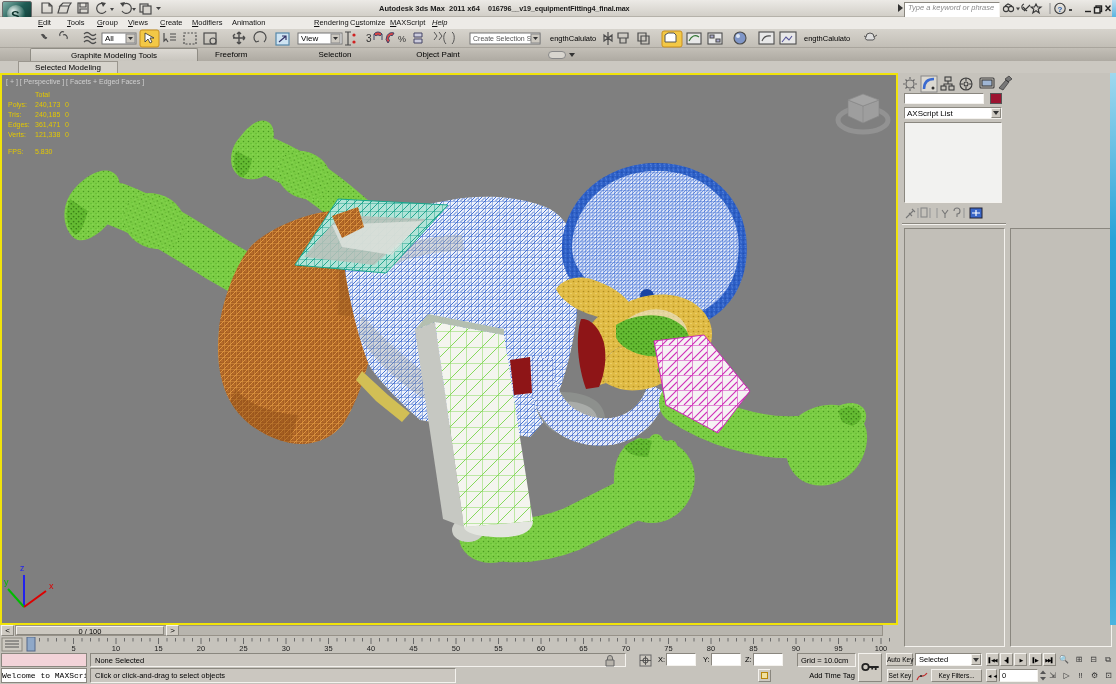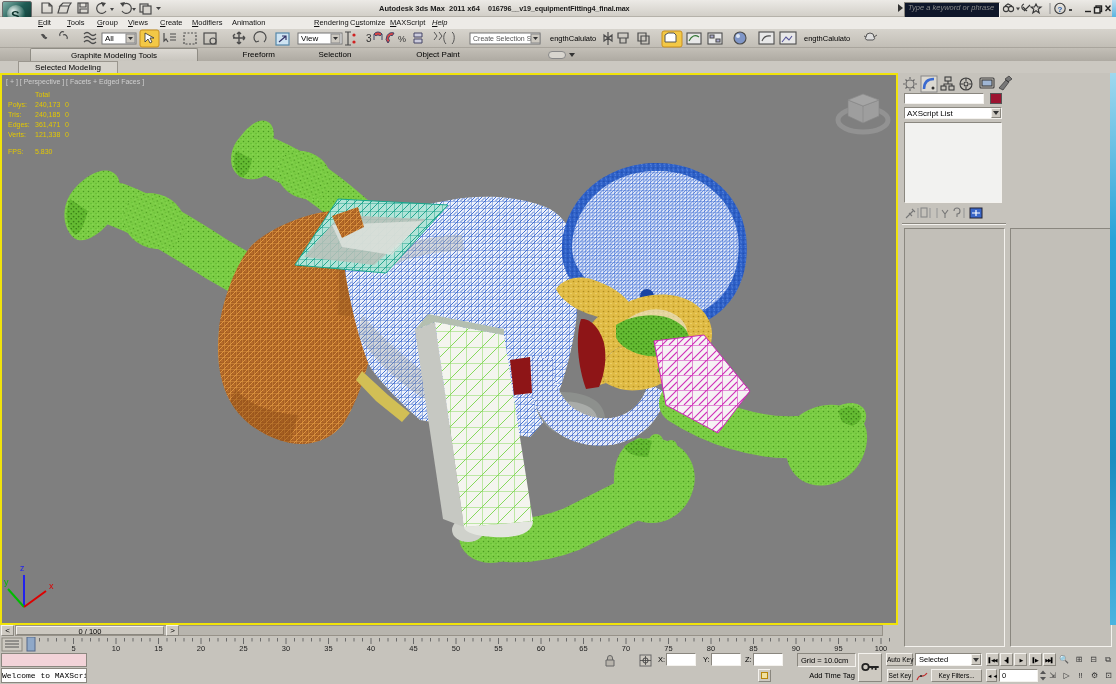--- a/index.html
+++ b/index.html
@@ -38,21 +38,21 @@
     <path d="M70,7 l4,0 l-2,3 z" fill="#444"></path>
     <path d="M92,7 l4,0 l-2,3 z" fill="#444"></path>
     <path d="M116,6 l5,0 l-2.5,3 z" fill="#444"></path>
   </svg>
 </div>
 
 <div class="abs" style="left:379px;top:4px;font-size:7.5px;color:#1a1a1a;font-weight:bold;letter-spacing:0px;">Autodesk 3ds Max&nbsp; 2011 x64</div>
 <div class="abs" style="left:488px;top:4px;font-size:7.2px;color:#1a1a1a;font-weight:bold;letter-spacing:-0.1px;">016796__v19_equipmentFitting4_final.max</div>
 
 <div class="abs" style="left:898px;top:4px;width:0;height:0;border-top:4px solid transparent;border-bottom:4px solid transparent;border-left:5px solid #333;"></div>
-<div class="abs sunken" style="left:904px;top:2px;width:96px;height:21px;background:#0f172a;padding-left:32px;">
+<div class="abs sunken" style="left:904px;top:2px;width:96px;height:21px;background:#ffffff;padding-left:32px;">
   <span style="position:absolute;left:3px;top:0px;color:#8a8a8a;font-style:italic;font-size:7.5px;">Type a keyword or phrase</span>
 </div>
 <div id="titleicons" class="abs" style="left:1000px;top:1px;width:116px;height:15px;">
   <svg width="116" height="15" viewBox="0 0 116 15">
     <g stroke="#3a3a3a" stroke-width="1.1" fill="none">
       <circle cx="6" cy="8" r="2.6"></circle>
         <circle cx="11" cy="8" r="2.6"></circle>
         <path d="M5,5 l3,-2 4,2"></path>
       <path d="M24,10 l6,-6 m-7,2 l4,4 m-3,-7 a2,2 0 1 0 2,6"></path>
       <path d="M36,3 l1.5,3 3.5,0 -2.8,2.3 1,3.7 -3.2,-2.3 -3.2,2.3 1,-3.7 -2.8,-2.3 3.5,0 z"></path>
@@ -155,21 +155,21 @@
       <rect x="744" y="3" width="16" height="12"></rect>
       <path d="M746,13 l4,-5 3,3 3,-4" fill="none" stroke="#559"></path>
     </g>
     <text x="768" y="12" font-size="7.5">engthCalulato</text>
     <path d="M830,8 a4,4 0 0 1 8,0 q2,2 -1,3 l-6,0 q-3,-1 -1,-3 m8,0 l3,-2 m-11,2 l-2,-1" stroke="#555" fill="#ddd" stroke-width="1"></path>
   </svg>
 </div>
 
 <div class="abs" style="left:0;top:48px;width:1116px;height:13px;background:linear-gradient(#c3bfb7,#aeaaa2);"></div>
 <div class="abs" style="left:30px;top:48px;width:168px;height:13px;background:linear-gradient(#dcd9d3,#c8c5be);border:1px solid #8f8c84;border-bottom:none;border-radius:2px 2px 0 0;text-align:center;font-size:8px;padding-top:2px;">Graphite Modeling Tools</div>
-<div class="abs" style="left:215px;top:50px;width:60px;font-size:8px;text-align:right;">Freeform</div>
+<div class="abs" style="left:215px;top:50px;width:60px;font-size:8px;text-align:left;">Freeform</div>
 <div class="abs" style="left:305px;top:50px;width:60px;font-size:8px;text-align:center;">Selection</div>
 <div class="abs" style="left:403px;top:50px;width:70px;font-size:8px;text-align:center;">Object Paint</div>
 <div class="abs" style="left:548px;top:51px;width:18px;height:8px;background:#d8d5ce;border:1px solid #888;border-radius:4px;"></div>
 <div class="abs" style="left:569px;top:53px;width:0;height:0;border-left:3px solid transparent;border-right:3px solid transparent;border-top:4px solid #333;"></div>
 
 <div class="abs" style="left:0;top:61px;width:1116px;height:12px;background:#cbc8c1;"></div>
 <div class="abs" style="left:18px;top:61px;width:100px;height:12px;background:#d6d3cc;border:1px solid #9a968e;border-bottom:none;font-size:8px;text-align:center;padding-top:1px;">Selected Modeling</div>
 
 <div class="abs" style="left:0;top:73px;width:898px;height:552px;background:#7f7f7f;border:2px solid #f0e30a;">
   <svg id="vp" width="894" height="548" viewBox="0 0 894 548" style="position:absolute;left:0;top:0;">
@@ -541,20 +541,22 @@
   </svg>
   
 </div>
 
 <div class="abs" style="left:0;top:652px;width:1116px;height:32px;background:#c6c3bc;"></div>
 <div id="statusbar" class="abs" style="left:0;top:652px;width:1116px;height:32px;font-size:7.5px;">
 
   <div class="abs" style="left:1px;top:1px;width:86px;height:14px;background:#f2d3d8;border:1px solid #8a877f;"></div>
   <div class="abs" style="left:1px;top:16px;width:86px;height:15px;background:#fdfdfd;border:1px solid #8a877f;font-family:'Liberation Mono',monospace;font-size:8px;line-height:14px;white-space:nowrap;overflow:hidden;">Welcome to MAXScrip</div>
 
+  <div class="abs" style="left:90px;top:1px;width:536px;height:14px;background:#cbc7c0;border:1px solid;border-color:#8a877f #f4f2ee #f4f2ee #8a877f;line-height:13px;padding-left:4px;">None Selected</div>
+  <div class="abs" style="left:90px;top:16px;width:366px;height:15px;background:#cbc7c0;border:1px solid;border-color:#8a877f #f4f2ee #f4f2ee #8a877f;line-height:14px;padding-left:4px;">Click or click-and-drag to select objects</div>
 
   <svg width="60" height="14" viewBox="0 0 60 14" style="position:absolute;left:602px;top:1px;">
     <path d="M4,7 h8 v6 h-8 z M5.5,7 v-2 a2.5,2.5 0 0 1 5,0 v2" fill="#b8b4ac" stroke="#666" stroke-width="1"></path>
     <rect x="38" y="2" width="11" height="11" fill="#cdc9c1" stroke="#666"></rect>
     <circle cx="43.5" cy="7.5" r="2.6" fill="none" stroke="#444"></circle>
     <path d="M43.5,3 v9 M38,7.5 h11" stroke="#444" stroke-width="0.8"></path>
   </svg>
   <span class="abs" style="left:658px;top:3px;">X:</span>
   <div class="abs sunken" style="left:666px;top:1px;width:30px;height:13px;background:#fff;"></div>
   <span class="abs" style="left:703px;top:3px;">Y:</span>

